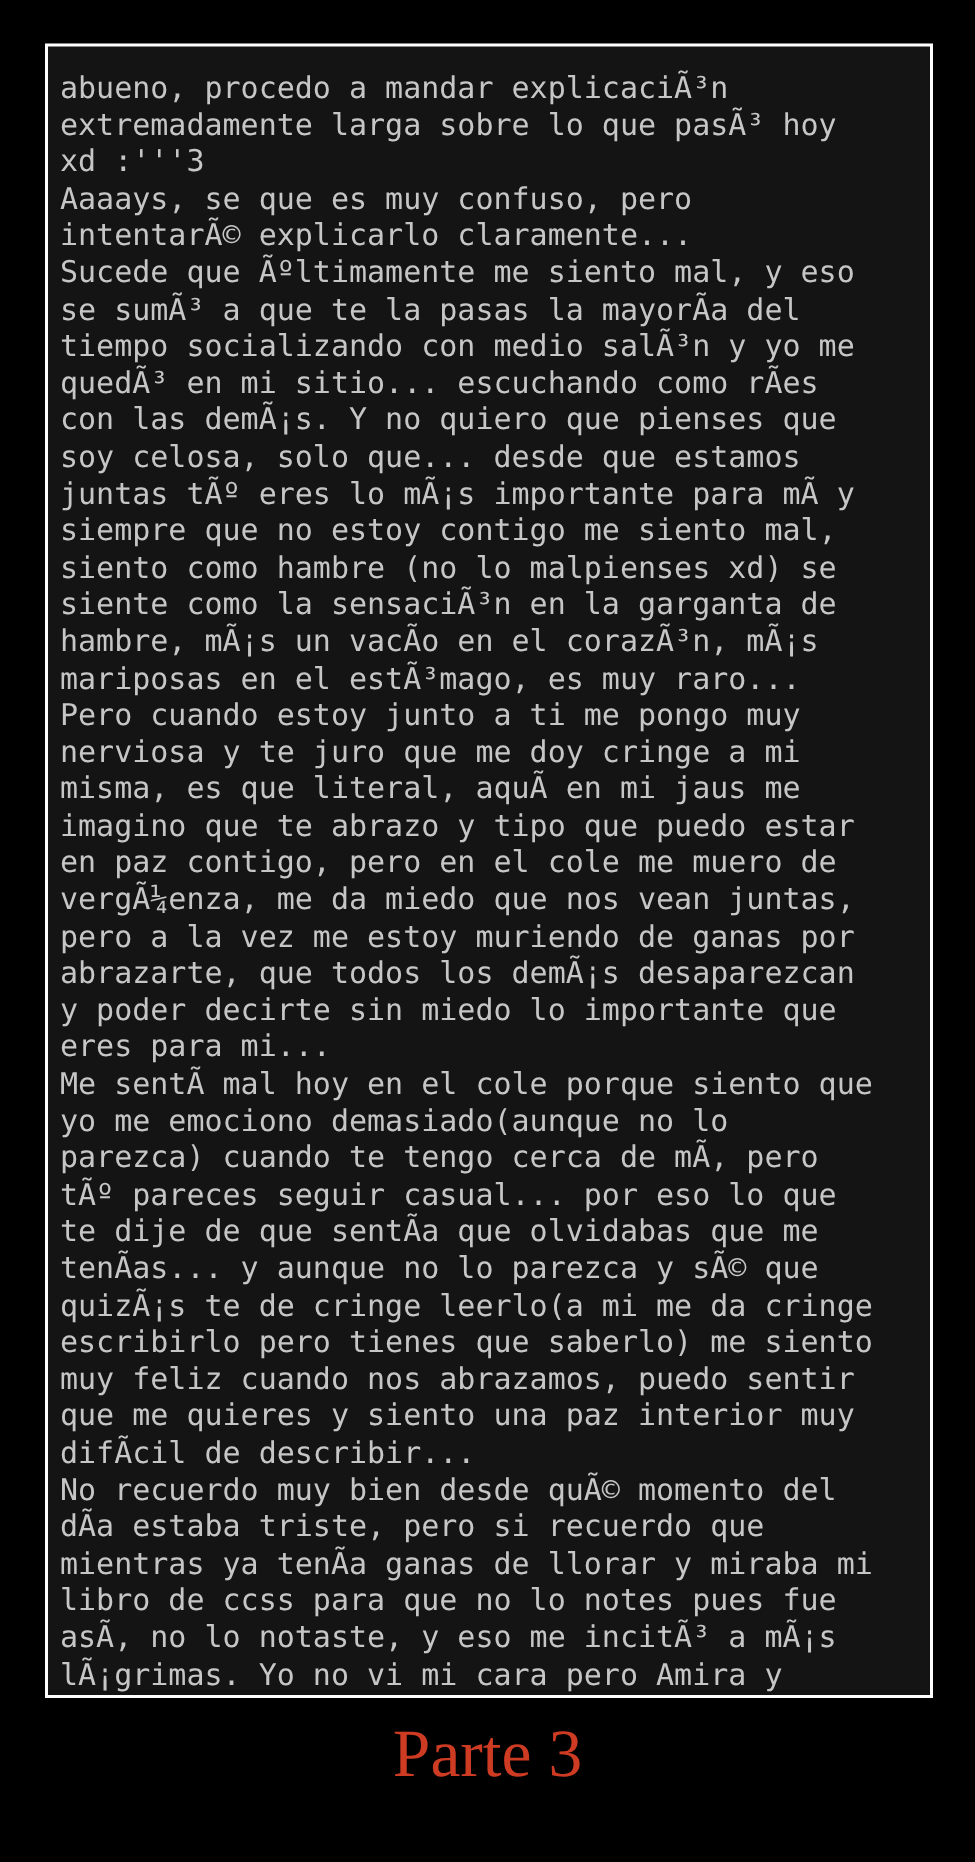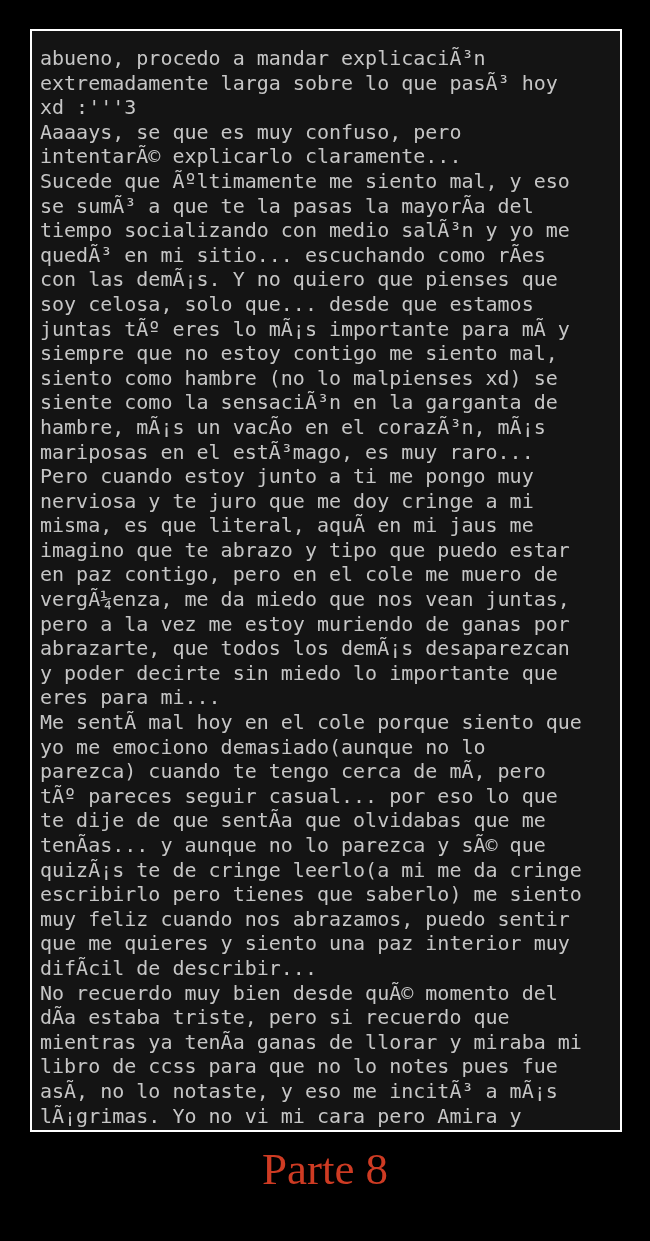--- a/index.html
+++ b/index.html
@@ -104,15 +104,15 @@
 difÃcil de describir...
 No recuerdo muy bien desde quÃ© momento del
 dÃa estaba triste, pero si recuerdo que
 mientras ya tenÃa ganas de llorar y miraba mi
 libro de ccss para que no lo notes pues fue
 asÃ, no lo notaste, y eso me incitÃ³ a mÃ¡s
 lÃ¡grimas. Yo no vi mi cara pero Amira y</pre>
   </div>
 
 
-  <div class="caption">Parte 8</div>
+  <div class="caption">Parte 3</div>
 
 </div>
 
 </body></html>

